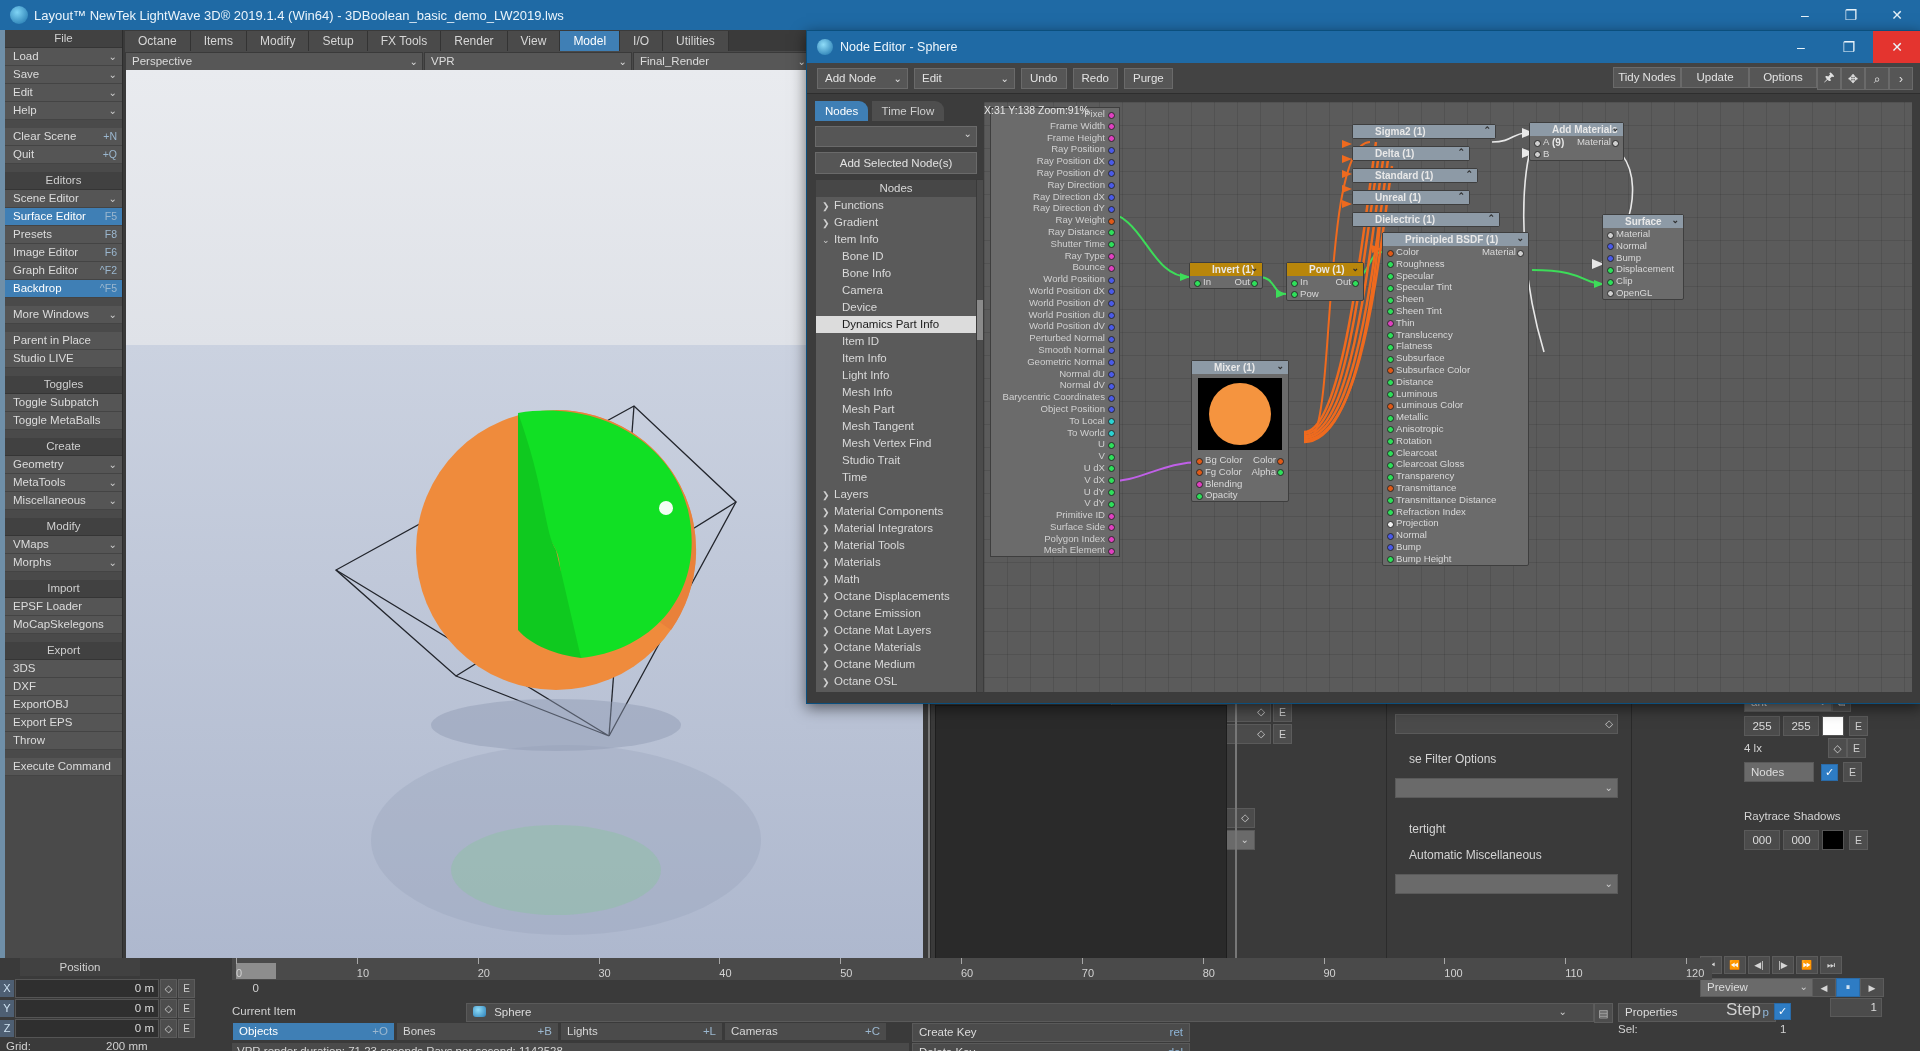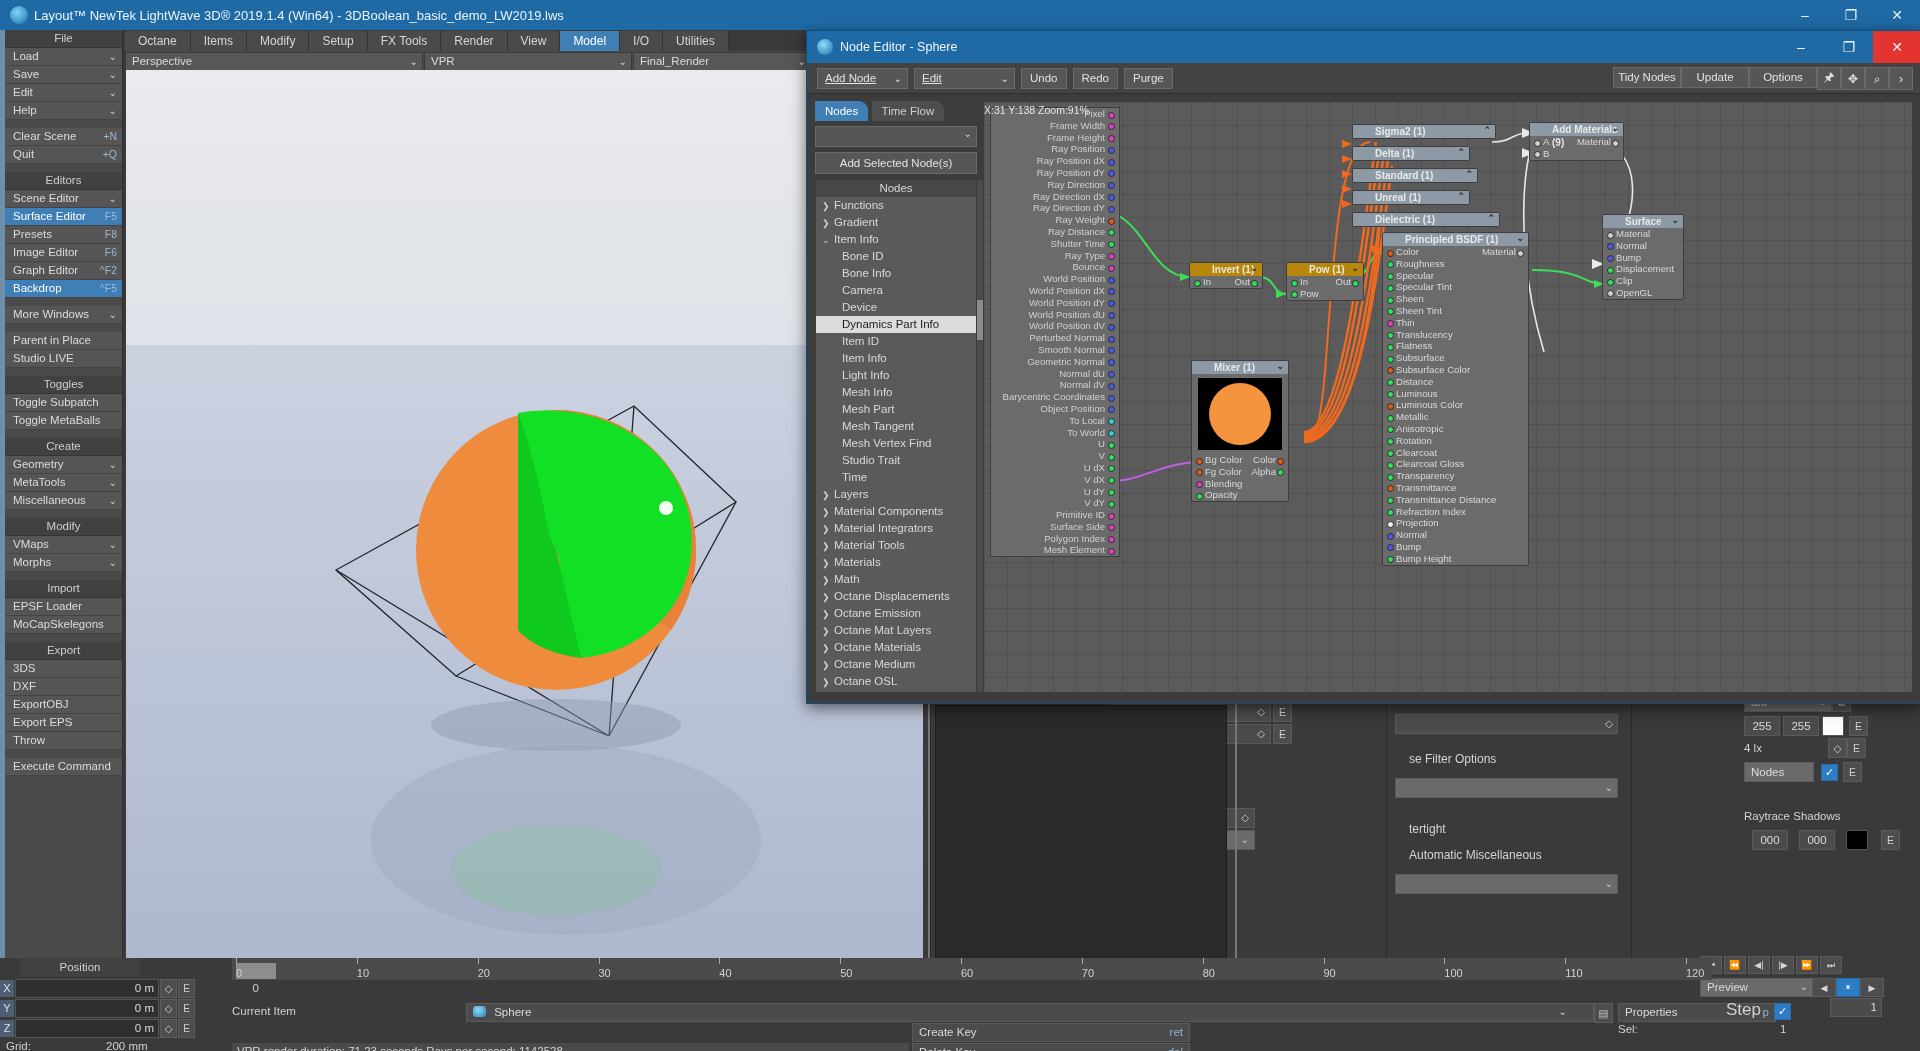--- a/index.html
+++ b/index.html
@@ -62,21 +62,21 @@
   #newtitle .ntxt{font-size:12.5px;color:#eef6fc;}
   #newtitle .nbtns{position:absolute;right:0;top:0;height:32px;display:flex;}
   #newtitle .nbtns div{width:48px;height:32px;display:flex;align-items:center;
           justify-content:center;color:#eaf4fb;font-size:14px;}
   #newtitle .nbtns div.cls{background:#e4342f;}
   #netoolbar{height:30px;background:#434343;display:flex;align-items:center;padding-left:10px;gap:6px;
           position:relative;border-bottom:1px solid #2e2e2e;}
   .nbtn{height:19px;line-height:19px;padding:0 8px;background:#565656;border:1px solid #6a6a6a;
           font-size:11.5px;color:#e2e2e2;}
   .ndrop{height:19px;line-height:19px;padding:0 20px 0 7px;background:#565656;border:1px solid #6a6a6a;
-          font-size:11.5px;color:#e2e2e2;position:relative;text-decoration:underline;}
+          font-size:11.5px;color:#e2e2e2;position:relative;}
   .ndrop .cv{position:absolute;right:5px;top:0;font-size:10px;}
   .iconbtn{width:22px;height:21px;background:#565656;border:1px solid #6a6a6a;display:flex;
           align-items:center;justify-content:center;color:#e0e0e0;font-size:12px;}
   
   #nebody{position:absolute;left:0;top:62px;right:0;bottom:0;}
   #nepanel{position:absolute;left:8px;top:8px;width:162px;bottom:10px;}
   .netab{display:inline-block;height:20px;line-height:20px;padding:0 10px;font-size:11.5px;
         background:#4e4e4e;color:#cfcfcf;border-top-right-radius:9px;}
   .netab.sel{background:#3f7fb5;color:#fff;}
   #nesearch{height:19px;background:#565656;border:1px solid #6a6a6a;margin-top:5px;position:relative;}
@@ -361,21 +361,21 @@
     </div>
     <div style="position:absolute;left:4px;top:42px;font-size:11.5px;color:#d4d4d4">4 lx</div>
     <div class="ebtn" style="position:absolute;left:86px;top:38px">◇</div>
     <div class="ebtn" style="position:absolute;left:105px;top:38px">E</div>
     <div style="position:absolute;left:4px;top:62px;display:flex;align-items:center;gap:3px">
       <div class="sfval" style="width:62px;background:#6a6a6a">Nodes</div>
       <span class="chk" style="margin-left:4px">✓</span>
       <div class="ebtn">E</div>
     </div>
     <div style="position:absolute;left:4px;top:110px;font-size:11.5px;color:#d4d4d4">Raytrace Shadows</div>
-    <div style="position:absolute;left:12px;top:130px;display:flex;gap:11px">
+    <div style="position:absolute;left:4px;top:130px;display:flex;gap:3px">
       <div class="sfval" style="width:34px;text-align:center;padding-left:0">000</div>
       <div class="sfval" style="width:34px;text-align:center;padding-left:0">000</div>
       <div style="width:20px;height:18px;background:#000;border:1px solid #555"></div>
       <div class="ebtn">E</div>
     </div>
   </div>
 
   <div id="nodewin">
     <div id="newtitle">
       <div class="nlogo"></div>
@@ -726,20 +726,28 @@
           <div class="numfield" style="width:138px">0 m</div>
           <div class="minibtn">◇</div>
           <div class="minibtn">E</div>
         </div>
       </div>
 
     <div style="position:absolute;left:6px;top:82px;width:100px;font-size:11.5px;color:#d0d0d0">Grid:</div>
     <div style="position:absolute;left:106px;top:82px;width:100px;font-size:11.5px;color:#d0d0d0">200 mm</div>
 
     <div style="position:absolute;left:232px;top:44px;width:100px;height:18px;line-height:18px;font-size:11.5px;color:#d0d0d0">Current Item</div>
+    <div style="position:absolute;left:232px;top:64px">
+      <div id="itemtabs" style="display:flex">
+          <div style="width:155px;height:17px;line-height:17px;font-size:11.5px;position:relative;padding-left:6px;background:#3f7fb5;color:#fff;border:1px solid #3a3a3a;margin-right:1px">Objects<span style="position:absolute;right:6px;color:#9bb7cf">+O</span></div>
+          <div style="width:155px;height:17px;line-height:17px;font-size:11.5px;position:relative;padding-left:6px;background:#4b4b4b;color:#d6d6d6;border:1px solid #3a3a3a;margin-right:1px">Bones<span style="position:absolute;right:6px;color:#9bb7cf">+B</span></div>
+          <div style="width:155px;height:17px;line-height:17px;font-size:11.5px;position:relative;padding-left:6px;background:#4b4b4b;color:#d6d6d6;border:1px solid #3a3a3a;margin-right:1px">Lights<span style="position:absolute;right:6px;color:#9bb7cf">+L</span></div>
+          <div style="width:155px;height:17px;line-height:17px;font-size:11.5px;position:relative;padding-left:6px;background:#4b4b4b;color:#d6d6d6;border:1px solid #3a3a3a;margin-right:1px">Cameras<span style="position:absolute;right:6px;color:#9bb7cf">+C</span></div>
+        </div>
+    </div>
 
     <div class="sfval" style="position:absolute;left:466px;top:45px;width:1120px;height:17px;line-height:17px;background:#4b4b4b">
       <span style="display:inline-block;width:13px;height:11px;background:radial-gradient(circle at 40% 35%,#8fdcf8,#2a7fb8);
                    border-radius:3px;margin-right:5px;vertical-align:-1px"></span>
       <span>Sphere</span>
       <span class="arrbtn" style="right:26px;top:-1px">⌄</span>
     </div>
     <div class="ebtn" style="position:absolute;left:1592px;top:45px">▤</div>
 
     <div class="sfval" style="position:absolute;left:1618px;top:45px;width:150px;height:17px;line-height:17px">

